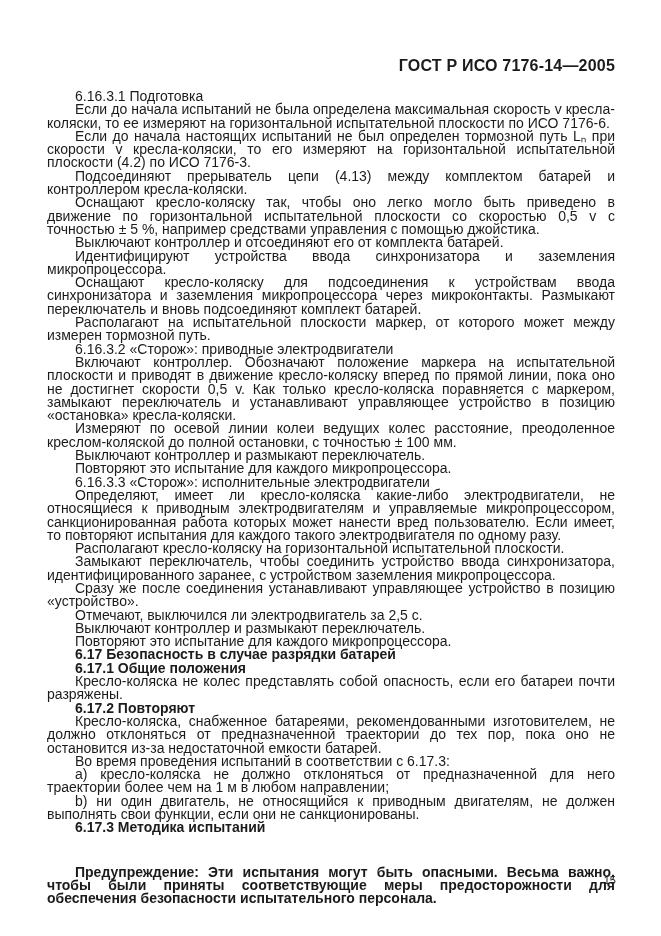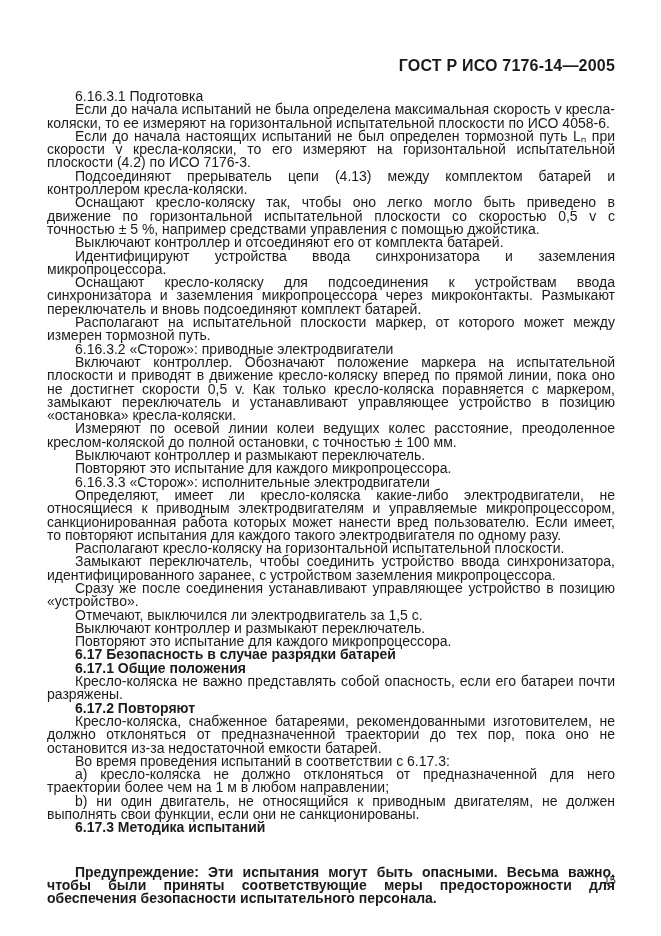--- a/index.html
+++ b/index.html
@@ -49,44 +49,44 @@
 </head>
 <body>
 
 <div class="page">
   <div class="doc-header">
     <span>ГОСТ Р ИСО 7176-14—2005</span>
   </div>
 
   <div class="doc-body" id="doc-body">
       <p class="para">6.16.3.1 Подготовка</p>
-      <p class="para">Если до начала испытаний не была определена максимальная скорость v кресла-коляски, то ее измеряют на горизонтальной испытательной плоскости по ИСО 4058-6.</p>
+      <p class="para">Если до начала испытаний не была определена максимальная скорость v кресла-коляски, то ее измеряют на горизонтальной испытательной плоскости по ИСО 7176-6.</p>
       <p class="para">Если до начала настоящих испытаний не был определен тормозной путь Lₙ при скорости v кресла-коляски, то его измеряют на горизонтальной испытательной плоскости (4.2) по ИСО 7176-3.</p>
       <p class="para">Подсоединяют прерыватель цепи (4.13) между комплектом батарей и контроллером кресла-коляски.</p>
       <p class="para">Оснащают кресло-коляску так, чтобы оно легко могло быть приведено в движение по горизонтальной испытательной плоскости со скоростью 0,5 v  с точностью ± 5 %, например средствами  управления с помощью джойстика.</p>
       <p class="para">Выключают контроллер и отсоединяют его от комплекта батарей.</p>
       <p class="para">Идентифицируют устройства ввода синхронизатора и заземления микропроцессора.</p>
       <p class="para">Оснащают кресло-коляску для подсоединения к устройствам ввода синхронизатора и заземления микропроцессора через микроконтакты. Размыкают переключатель и вновь подсоединяют комплект батарей.</p>
       <p class="para">Располагают на испытательной плоскости маркер, от которого может между измерен тормозной путь.</p>
       <p class="para">6.16.3.2 «Сторож»: приводные электродвигатели</p>
       <p class="para">Включают контроллер. Обозначают положение маркера на испытательной плоскости и приводят в движение кресло-коляску вперед по прямой линии, пока оно не достигнет скорости 0,5 v. Как только кресло-коляска поравняется с маркером, замыкают переключатель и устанавливают управляющее устройство в позицию «остановка» кресла-коляски.</p>
       <p class="para">Измеряют по осевой линии колеи ведущих колес расстояние, преодоленное креслом-коляской до полной остановки, с точностью ± 100 мм.</p>
       <p class="para">Выключают контроллер и размыкают переключатель.</p>
       <p class="para">Повторяют это испытание для каждого микропроцессора.</p>
       <p class="para">6.16.3.3 «Сторож»: исполнительные электродвигатели</p>
       <p class="para">Определяют, имеет ли кресло-коляска какие-либо электродвигатели, не относящиеся к приводным электродвигателям и управляемые микропроцессором, санкционированная работа которых может нанести вред пользователю. Если имеет, то повторяют испытания для каждого такого электродвигателя по одному разу.</p>
       <p class="para">Располагают кресло-коляску на горизонтальной испытательной плоскости.</p>
       <p class="para">Замыкают переключатель, чтобы соединить устройство ввода синхронизатора, идентифицированного заранее, с устройством заземления микропроцессора.</p>
       <p class="para">Сразу же после соединения устанавливают управляющее устройство в позицию «устройство».</p>
-      <p class="para">Отмечают, выключился ли электродвигатель за 1,5 с.</p>
+      <p class="para">Отмечают, выключился ли электродвигатель за 2,5 с.</p>
       <p class="para">Выключают контроллер и размыкают переключатель.</p>
       <p class="para">Повторяют это испытание для каждого микропроцессора.</p>
       <p class="para bold">6.17 Безопасность в случае разрядки батарей</p>
       <p class="para bold">6.17.1 Общие положения</p>
-      <p class="para">Кресло-коляска не важно представлять собой опасность, если его батареи почти разряжены.</p>
+      <p class="para">Кресло-коляска не колес представлять собой опасность, если его батареи почти разряжены.</p>
       <p class="para bold">6.17.2 Повторяют</p>
       <p class="para">Кресло-коляска, снабженное батареями, рекомендованными изготовителем, не должно отклоняться от предназначенной траектории до тех пор, пока оно не остановится из-за недостаточной емкости батарей.</p>
       <p class="para">Во время проведения испытаний в соответствии с 6.17.3:</p>
       <p class="para">a) кресло-коляска не должно отклоняться от предназначенной для него траектории более чем на 1 м в любом направлении;</p>
       <p class="para">b) ни один двигатель, не относящийся к приводным двигателям, не должен выполнять свои функции, если они не санкционированы.</p>
       <p class="para bold">6.17.3 Методика испытаний</p>
       <p class="para bold gap-before">Предупреждение: Эти испытания могут быть опасными. Весьма важно, чтобы были приняты соответствующие меры предосторожности для обеспечения безопасности испытательного персонала.</p>
     </div>
 
   <div class="doc-footer">

